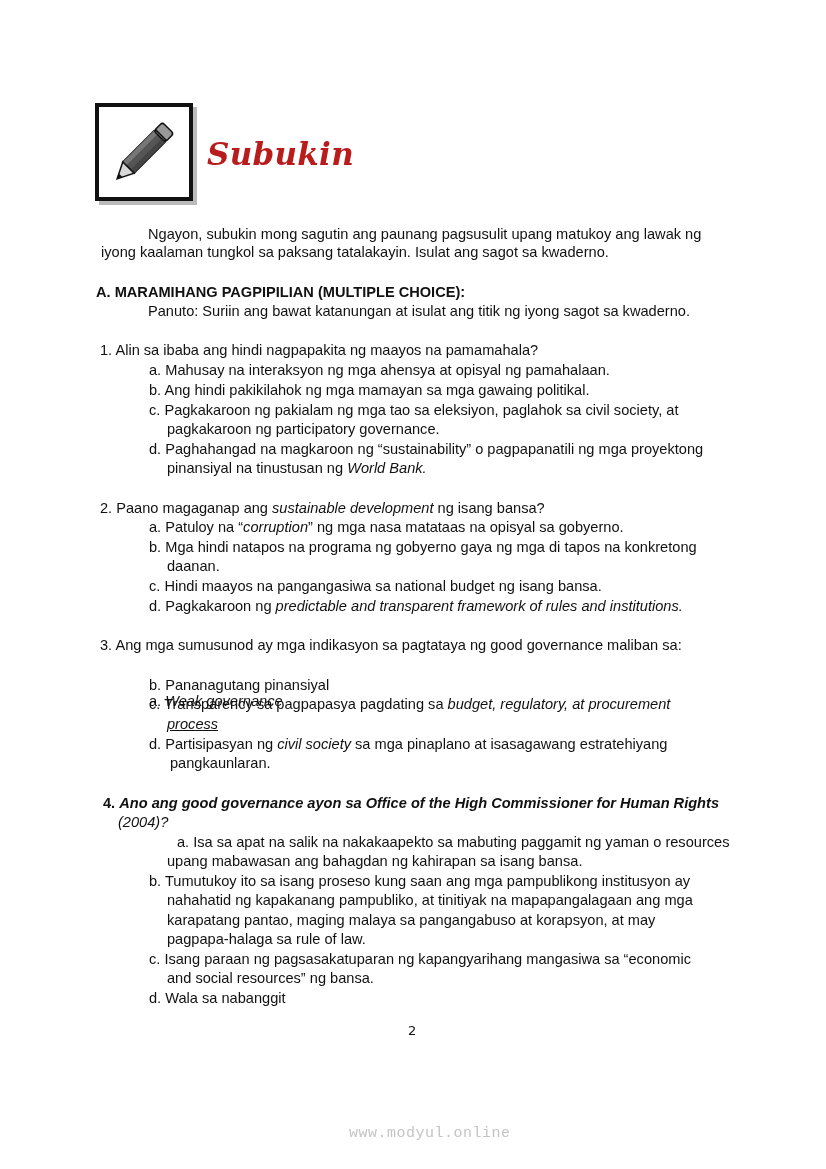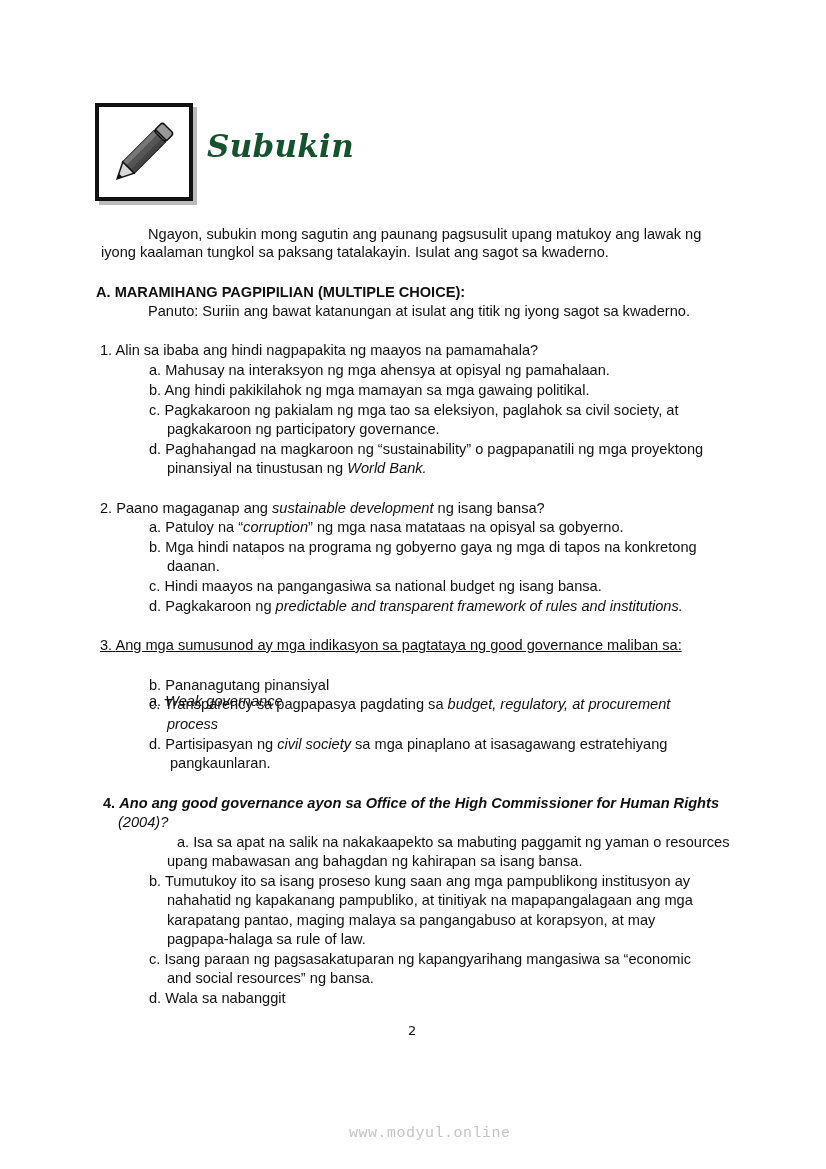--- a/index.html
+++ b/index.html
@@ -1,22 +1,22 @@
 <!DOCTYPE html>
 <html><head>
 <meta charset="utf-8">
 <style>
   html, body { margin: 0; padding: 0; background: #ffffff; }
   body { width: 826px; height: 1169px; position: relative; overflow: hidden;
          font-family: "Liberation Sans", sans-serif; color: #111; font-size: 14.6px; }
   .icon-box { position: absolute; left: 95px; top: 103px; width: 98px; height: 98px;
               border: 4px solid #111; background: #fff; box-shadow: 4px 4px 0 #bbb; box-sizing: border-box; }
   .icon-box svg { position: absolute; left: 0; top: 0; }
-  .title { position: absolute; left: 207px; top: 128px; font-family: "DejaVu Serif", serif;
-           font-weight: bold; font-style: italic; font-size: 31px; color: #14532d; letter-spacing: 0.3px; }
+  .title { position: absolute; left: 207px; top: 136px; font-family: "DejaVu Serif", serif;
+           font-weight: bold; font-style: italic; font-size: 31px; color: #b91c1c; letter-spacing: 0.3px; }
   .line { position: absolute; white-space: nowrap; line-height: 18px; }
   .bold { font-weight: bold; text-align: center; }
   i { font-style: italic; }
   .page-num { position: absolute; left: 408px; top: 1023px; font-family: "DejaVu Sans", sans-serif; font-size: 13px; }
   .watermark { position: absolute; left: 349px; top: 1125px; font-family: Liberation Mono, monospace;
                font-size: 15px; color: #c4c4c4; letter-spacing: 0.5px; }
 </style>
 </head>
 <body>
 
@@ -63,28 +63,28 @@
     <span>Paano magaganap ang </span><i>sustainable development</i><span> ng isang bansa?</span>
   </div>
   <div class="line" style="left:149px; top:518px;"><span>a. Patuloy na “</span><i>corruption</i><span>” ng mga nasa matataas na opisyal sa gobyerno.</span></div>
   <div class="line" style="left:149px; top:538px;">b. Mga hindi natapos na programa ng gobyerno gaya ng mga di tapos na konkretong</div>
   <div class="line" style="left:167px; top:557px;">daanan.</div>
   <div class="line" style="left:149px; top:577px;">c. Hindi maayos na pangangasiwa sa national budget ng isang bansa.</div>
   <div class="line" style="left:149px; top:597px;"><span>d. Pagkakaroon ng </span><i>predictable and transparent framework of rules and institutions.</i></div>
 </div>
 
 <div>
-  <div class="line" style="left:100px; top:636px;text-decoration:underline;">
+  <div class="line" style="left:100px; top:636px;">
     <span>3.</span>
     <span>Ang mga sumusunod ay mga indikasyon sa pagtataya ng good governance maliban sa:</span>
   </div>
   <div class="line" style="left:149px; top:692px;"><span>a. </span><i>Weak governance</i></div>
   <div class="line" style="left:149px; top:676px;">b. Pananagutang pinansiyal</div>
   <div class="line" style="left:149px; top:695px;"><span>c. Transparency sa pagpapasya pagdating sa </span><i>budget, regulatory, at procurement</i></div>
-  <div class="line" style="left:167px; top:715px;"><i>process</i></div>
+  <div class="line" style="left:167px; top:715px;text-decoration:underline;"><i>process</i></div>
   <div class="line" style="left:149px; top:735px;"><span>d. Partisipasyan ng </span><i>civil society</i><span> sa mga pinaplano at isasagawang estratehiyang</span></div>
   <div class="line" style="left:170px; top:754px;">pangkaunlaran.</div>
 </div>
 
 <div>
   <div class="line" style="left:103px; top:794px;font-weight:bold;">
     <span>4.</span>
     <i>Ano ang good governance ayon sa Office of the High Commissioner for Human Rights</i>
   </div>
   <div class="line" style="left:118px; top:813px;"><i>(2004)?</i></div>

